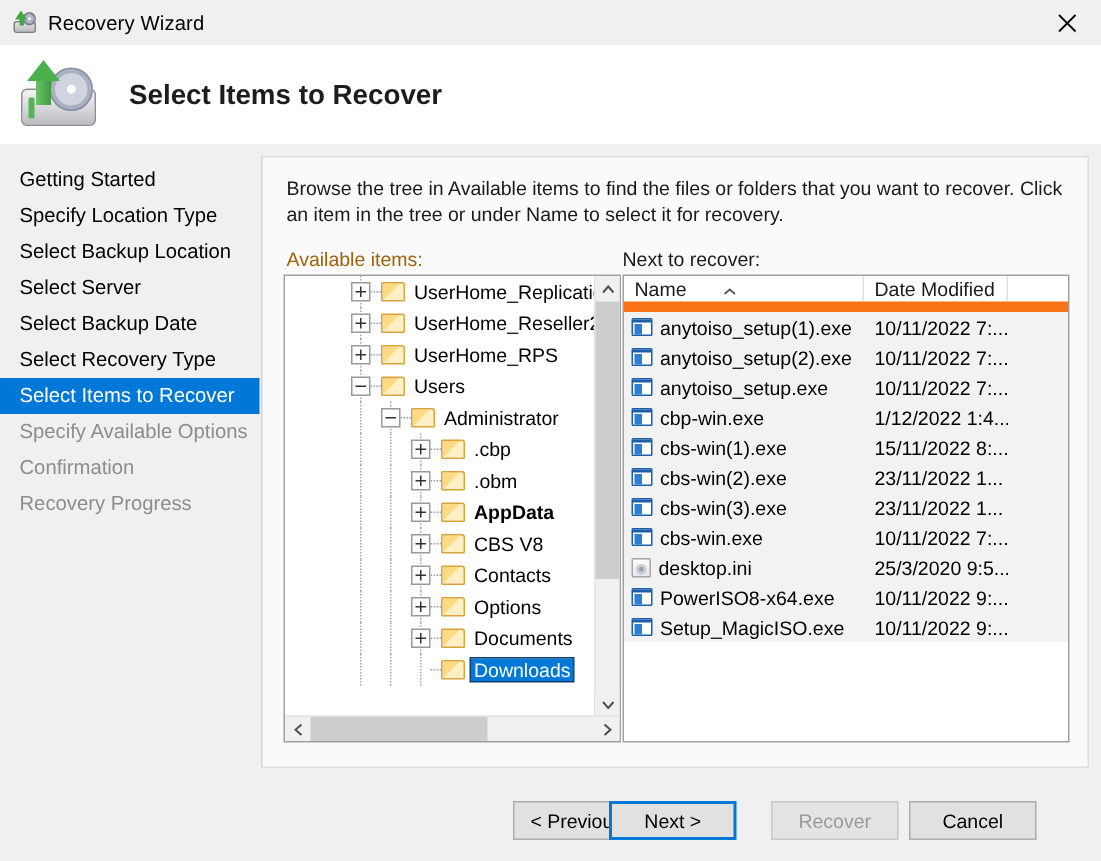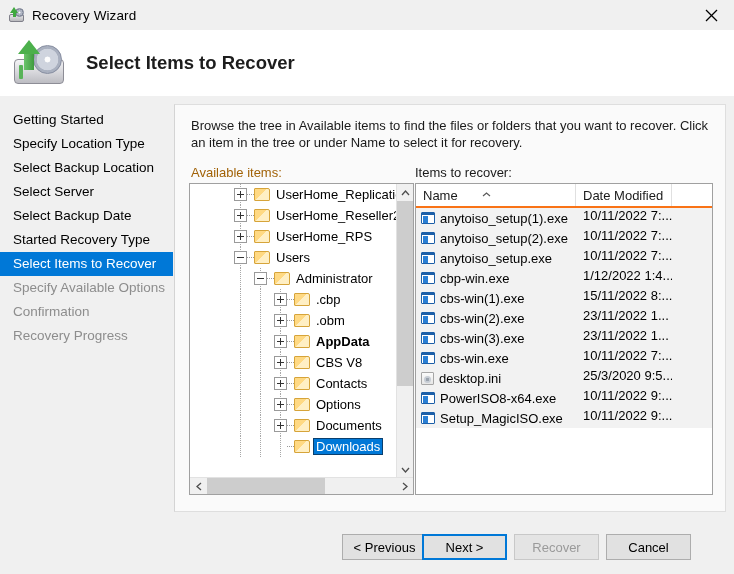--- a/index.html
+++ b/index.html
@@ -254,40 +254,40 @@
     position: absolute; left: 240px; top: 78px;
     width: 298px; height: 312px;
     background: #ffffff;
     border: 1px solid #a0a0a0;
     overflow: hidden;
   }
   .list-header {
     display: flex;
     height: 24px;
     background: #ffffff;
-    border-bottom: 2px solid #f97316;
+    border-bottom: 7px solid #f97316;
     font-size: 13px;
     position: relative;
   }
   .lh-cell {
     display: flex; align-items: center;
     padding-left: 7px;
     color: #1a1a1a;
     position: relative;
     cursor: default;
   }
   .lh-name { width: 160px; border-right: 1px solid #e0e0e0; }
   .lh-date { width: 96px; border-right: 1px solid #e0e0e0; }
   .sort-chevron {
     position: absolute; left: 66px; top: 1px;
     width: 9px; height: 5px;
   }
   .list-body { background: #ffffff; }
   .list-row {
-    display: flex; 
+    display: flex; align-items: center;
     height: 20px;
     background: #f2f2f2;
     font-size: 13px;
     cursor: default;
   }
   .lr-name {
     width: 160px; display: flex; align-items: center;
     padding-left: 5px; white-space: nowrap; overflow: hidden;
   }
   .lr-date {
@@ -338,21 +338,21 @@
     display: flex; align-items: center; justify-content: center;
     cursor: default;
     font-family: "Liberation Sans", sans-serif;
   }
   .btn.default {
     background: #e1e1e1;
     border: 2px solid #0078d7;
   }
   .btn.disabled { color: #9a9a9a; background: #e4e4e4; border-color: #c8c8c8; }
   #btn-previous { left: 168px; width: 85px; }
-  #btn-next     { left: 248px; width: 85px; }
+  #btn-next     { left: 232px; width: 85px; }
   #btn-recover  { left: 340px; width: 85px; }
   #btn-cancel   { left: 432px; width: 85px; }
 </style>
 </head>
 <body>
 
 <div id="app">
 
   <div class="titlebar">
     <div class="titlebar-icon">
@@ -379,31 +379,31 @@
     </div>
     <div class="header-title">Select Items to Recover</div>
   </div>
 
   <div class="sidebar" id="sidebar">
       <div class="side-item">Getting Started</div>
       <div class="side-item">Specify Location Type</div>
       <div class="side-item">Select Backup Location</div>
       <div class="side-item">Select Server</div>
       <div class="side-item">Select Backup Date</div>
-      <div class="side-item">Started Recovery Type</div>
+      <div class="side-item">Select Recovery Type</div>
       <div class="side-item selected">Select Items to Recover</div>
       <div class="side-item disabled">Specify Available Options</div>
       <div class="side-item disabled">Confirmation</div>
       <div class="side-item disabled">Recovery Progress</div>
     </div>
 
   <div class="content">
     <div class="intro">Browse the tree in Available items to find the files or folders that you want to recover. Click an item in the tree or under Name to select it for recovery.</div>
     <div class="lbl-available">Available items:</div>
-    <div class="lbl-items">Items to recover:</div>
+    <div class="lbl-items">Next to recover:</div>
 
     <div class="tree-box">
       <div class="tree-clip" id="tree-rows">
           <div class="tree-row" style="padding-left: 44px;">
             <div class="tw-guide" style="left: 50px;"></div>
             <div class="tw-expander plus"></div>
             <div class="tw-dots"></div>
             <div class="tw-folder"></div>
             <span class="tw-label">UserHome_Replication</span>
           </div>

